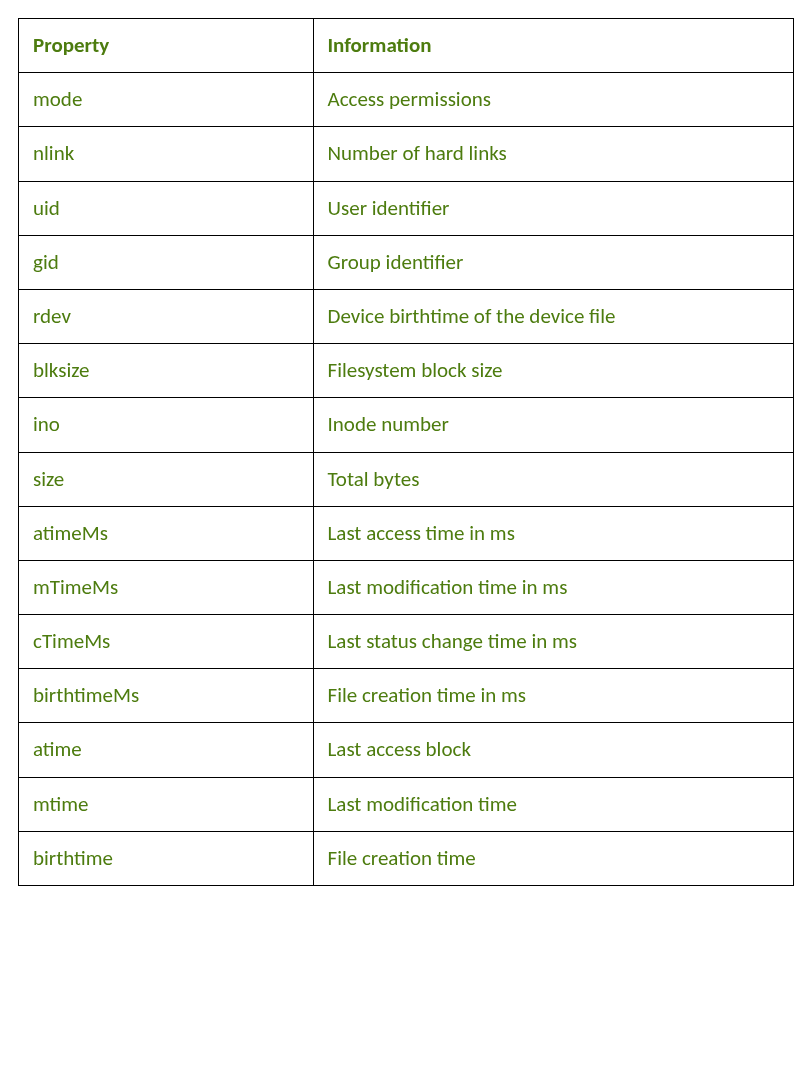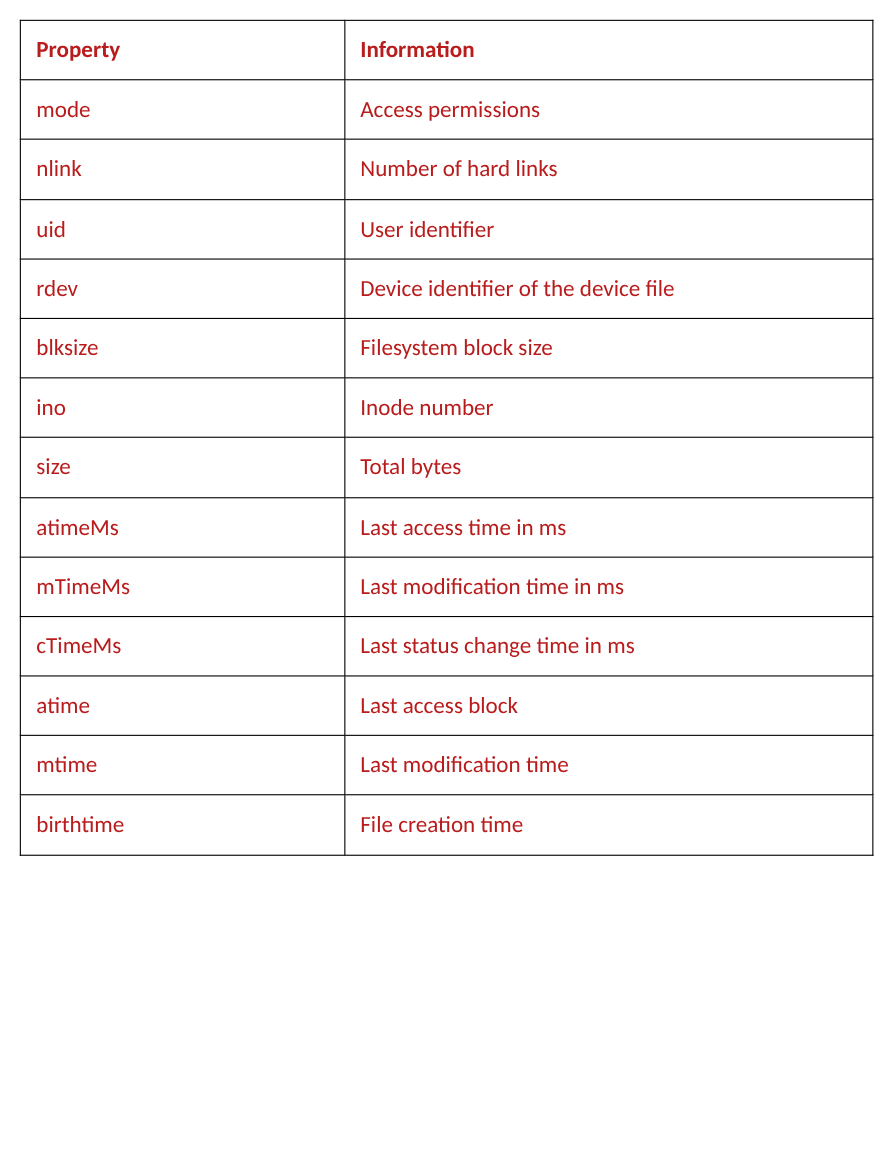--- a/index.html
+++ b/index.html
@@ -24,21 +24,21 @@
     }
     col.col-info {
       width: 62%;
     }
     th, td {
       border: 1.5px solid #000000;
       padding: 14px 14px;
       text-align: left;
       font-size: 21px;
       line-height: 1.2;
-      color: #b91c1c;
+      color: #4d7c0f;
       vertical-align: middle;
     }
     th {
       font-weight: 700;
     }
     td {
       font-weight: 400;
     }
   </style>
 </head>
@@ -62,22 +62,26 @@
     </tr>
     <tr>
       <td>nlink</td>
       <td>Number of hard links</td>
     </tr>
     <tr>
       <td>uid</td>
       <td>User identifier</td>
     </tr>
     <tr>
+      <td>gid</td>
+      <td>Group identifier</td>
+    </tr>
+    <tr>
       <td>rdev</td>
-      <td>Device identifier of the device file</td>
+      <td>Device birthtime of the device file</td>
     </tr>
     <tr>
       <td>blksize</td>
       <td>Filesystem block size</td>
     </tr>
     <tr>
       <td>ino</td>
       <td>Inode number</td>
     </tr>
     <tr>
@@ -90,20 +94,24 @@
     </tr>
     <tr>
       <td>mTimeMs</td>
       <td>Last modification time in ms</td>
     </tr>
     <tr>
       <td>cTimeMs</td>
       <td>Last status change time in ms</td>
     </tr>
     <tr>
+      <td>birthtimeMs</td>
+      <td>File creation time in ms</td>
+    </tr>
+    <tr>
       <td>atime</td>
       <td>Last access block</td>
     </tr>
     <tr>
       <td>mtime</td>
       <td>Last modification time</td>
     </tr>
     <tr>
       <td>birthtime</td>
       <td>File creation time</td>

